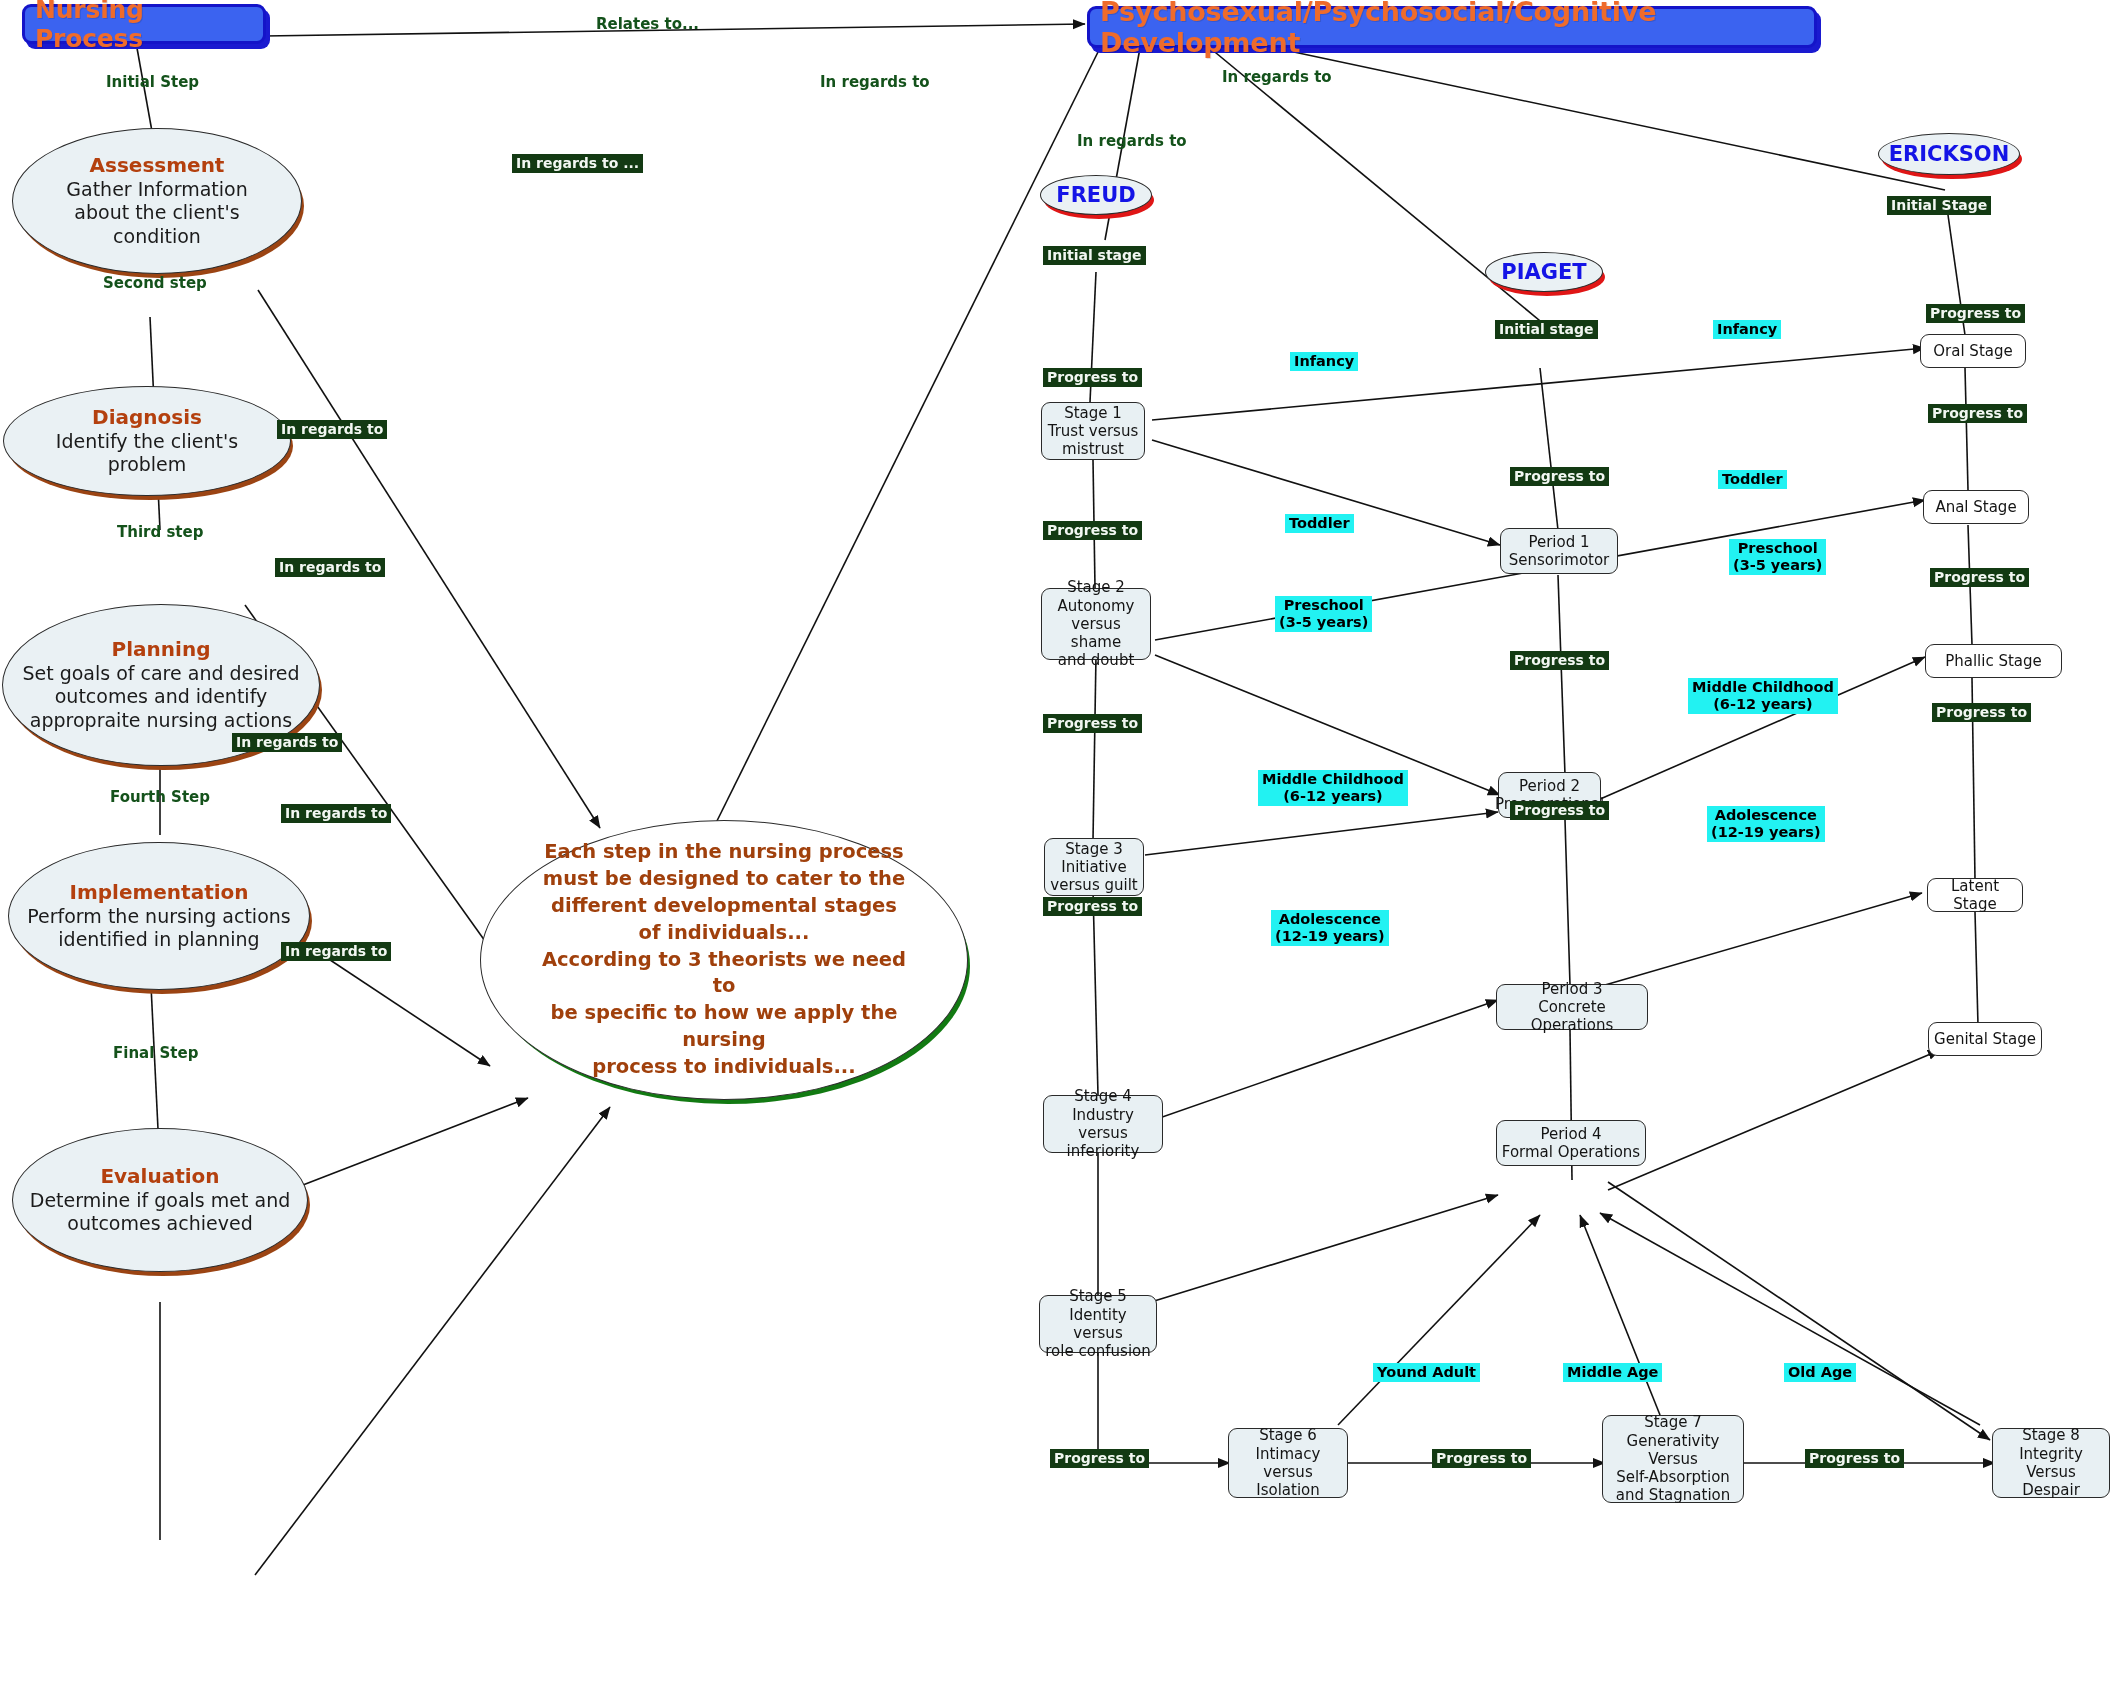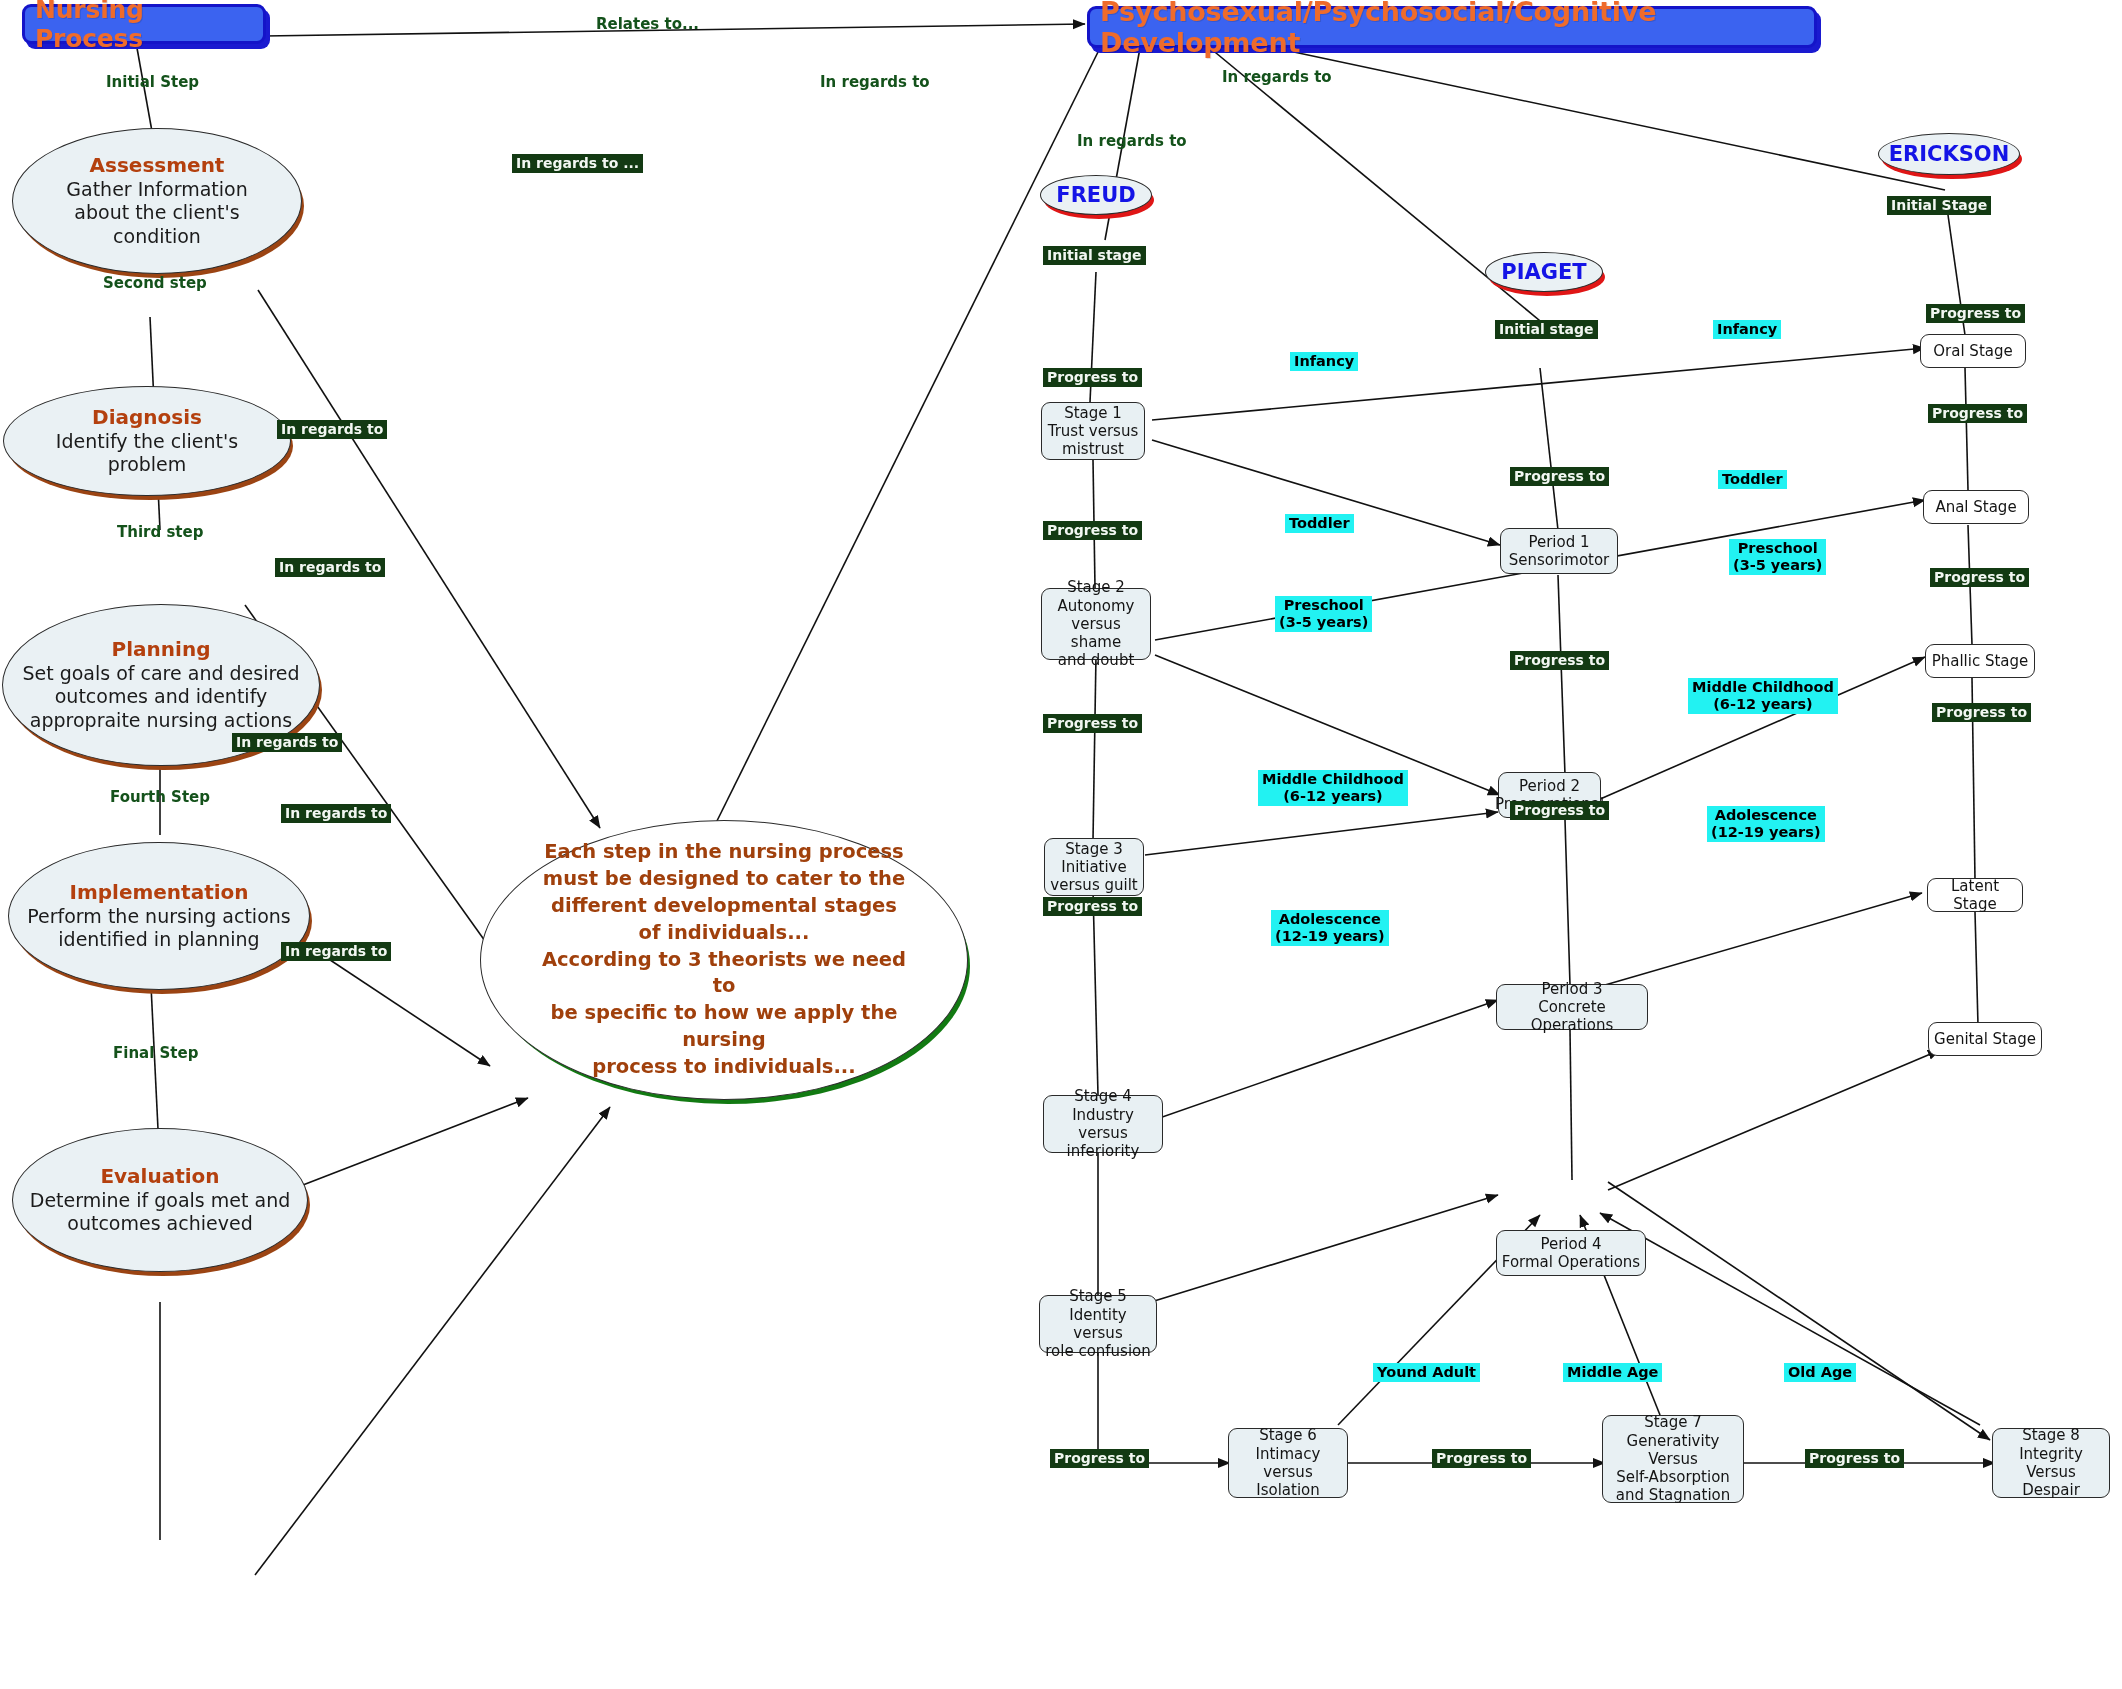--- a/index.html
+++ b/index.html
@@ -310,36 +310,36 @@
 Sensorimotor</span>
   </div>
   <div class="stage-box" style="left:1498px;top:772px;width:103px;height:46px;">
     <span style="white-space:pre-line;">Period 2
 Preoperational</span>
   </div>
   <div class="stage-box" style="left:1496px;top:984px;width:152px;height:46px;">
     <span style="white-space:pre-line;">Period 3
 Concrete Operations</span>
   </div>
-  <div class="stage-box" style="left:1496px;top:1230px;width:150px;height:46px;">
+  <div class="stage-box" style="left:1496px;top:1120px;width:150px;height:46px;">
     <span style="white-space:pre-line;">Period 4
 Formal Operations</span>
   </div>
 
   <div class="lbl green-bg" style="left:1510px;top:467px;">Progress to</div>
   <div class="lbl green-bg" style="left:1510px;top:651px;">Progress to</div>
   <div class="lbl green-bg" style="left:1510px;top:801px;">Progress to</div>
 
   <div class="stage-box plain" style="left:1920px;top:334px;width:106px;height:34px;">
     <span>Oral Stage</span>
   </div>
   <div class="stage-box plain" style="left:1923px;top:490px;width:106px;height:34px;">
     <span>Anal Stage</span>
   </div>
-  <div class="stage-box plain" style="left:1925px;top:644px;width:110px;height:34px;">
+  <div class="stage-box plain" style="left:1925px;top:644px;width:137px;height:34px;">
     <span>Phallic Stage</span>
   </div>
   <div class="stage-box plain" style="left:1927px;top:878px;width:96px;height:34px;">
     <span>Latent Stage</span>
   </div>
   <div class="stage-box plain" style="left:1928px;top:1022px;width:114px;height:34px;">
     <span>Genital Stage</span>
   </div>
 
   <div class="lbl green-bg" style="left:1926px;top:304px;">Progress to</div>

